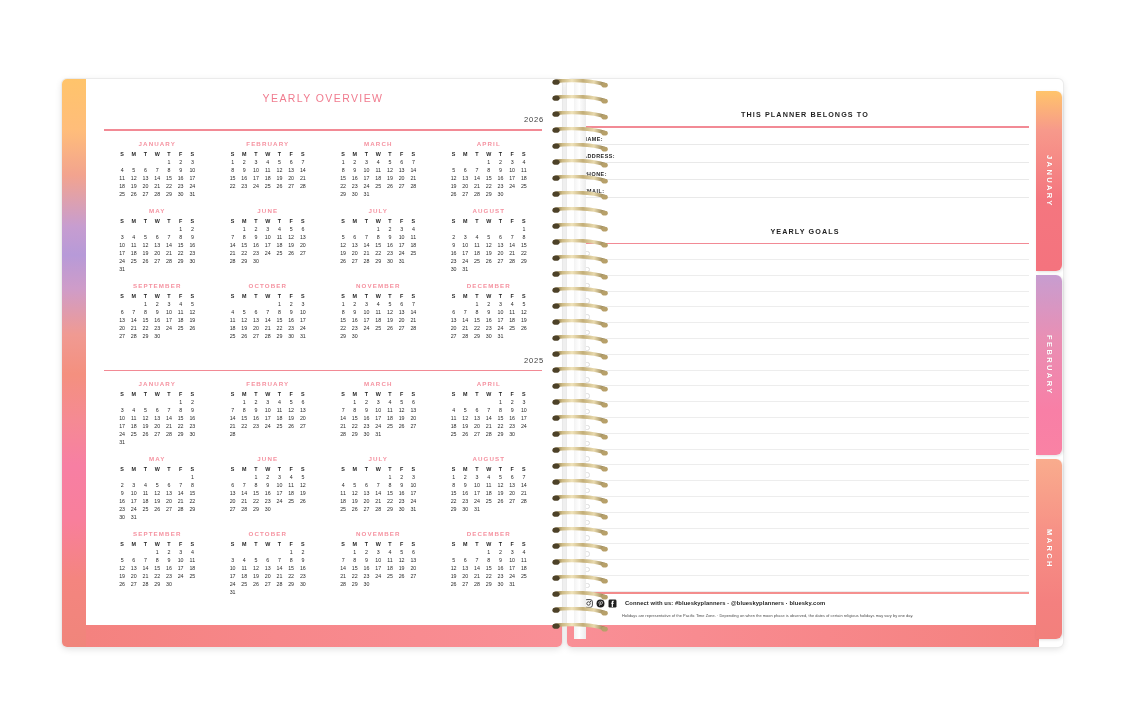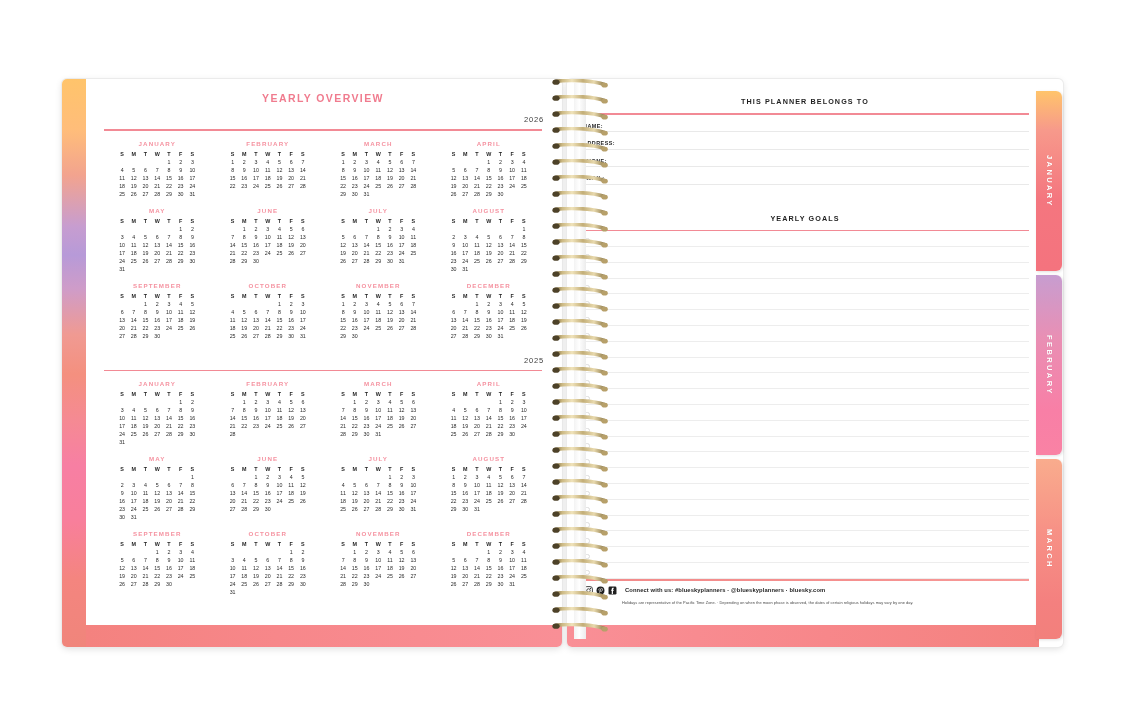--- a/index.html
+++ b/index.html
@@ -103,21 +103,21 @@
 
   
   .lp-content {
     position: absolute;
     left: 40px; top: 0; right: 18px; bottom: 22px;
   }
   .overview-title {
     text-align: center;
     color: #f07b8e;
     font-size: 10.5px;
-    font-weight: 700;
+    font-weight: 400;
     letter-spacing: 1.4px;
     margin-top: 13px;
   }
   .year-label {
     text-align: right;
     color: #3d3d3d;
     font-size: 7.5px;
     font-weight: 400;
     letter-spacing: 0.8px;
     margin-top: 11px;
@@ -173,21 +173,21 @@
   .rp-content {
     position: absolute;
     left: 14px; top: 0; right: 34px; bottom: 22px;
   }
   .rp-section-title {
     text-align: center;
     color: #1f1f1f;
     font-size: 7.2px;
     font-weight: 700;
     letter-spacing: 1.1px;
-    margin-top: 18px;
+    margin-top: 31px;
   }
   .rp-rule {
     height: 1.6px;
     background: #f28a95;
     margin-top: 7px;
   }
   .field-row {
     position: relative;
     height: 17.5px;
     border-bottom: 0.8px solid #e9e9e9;

